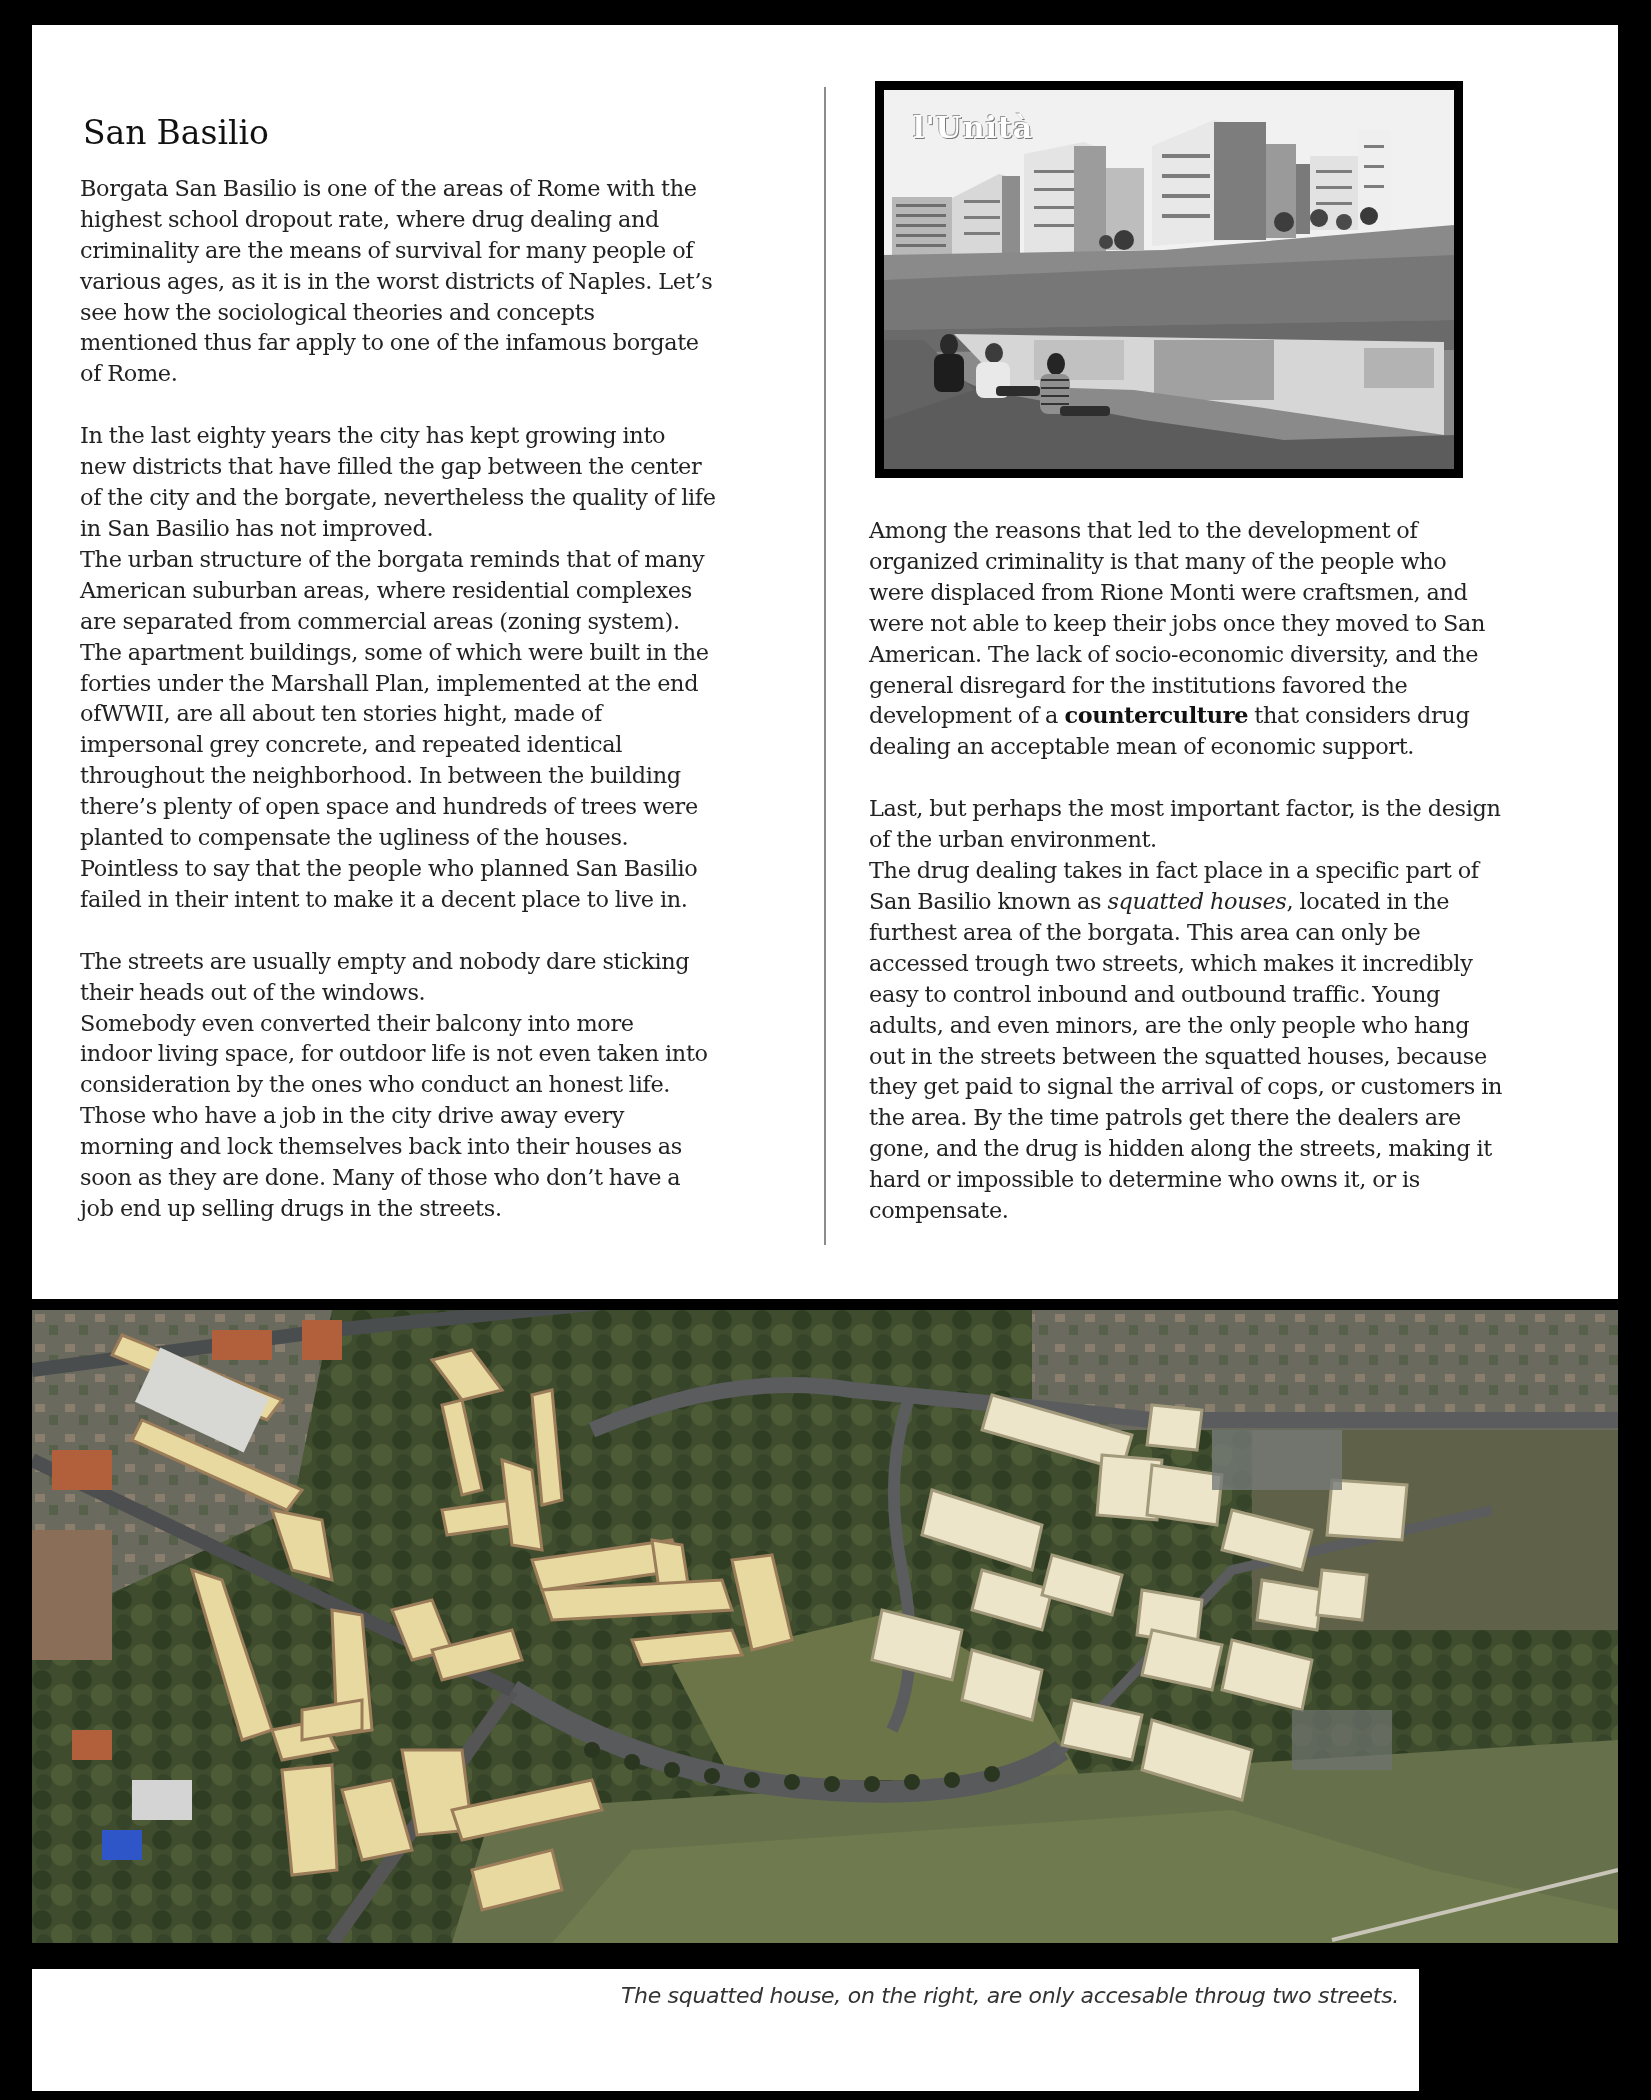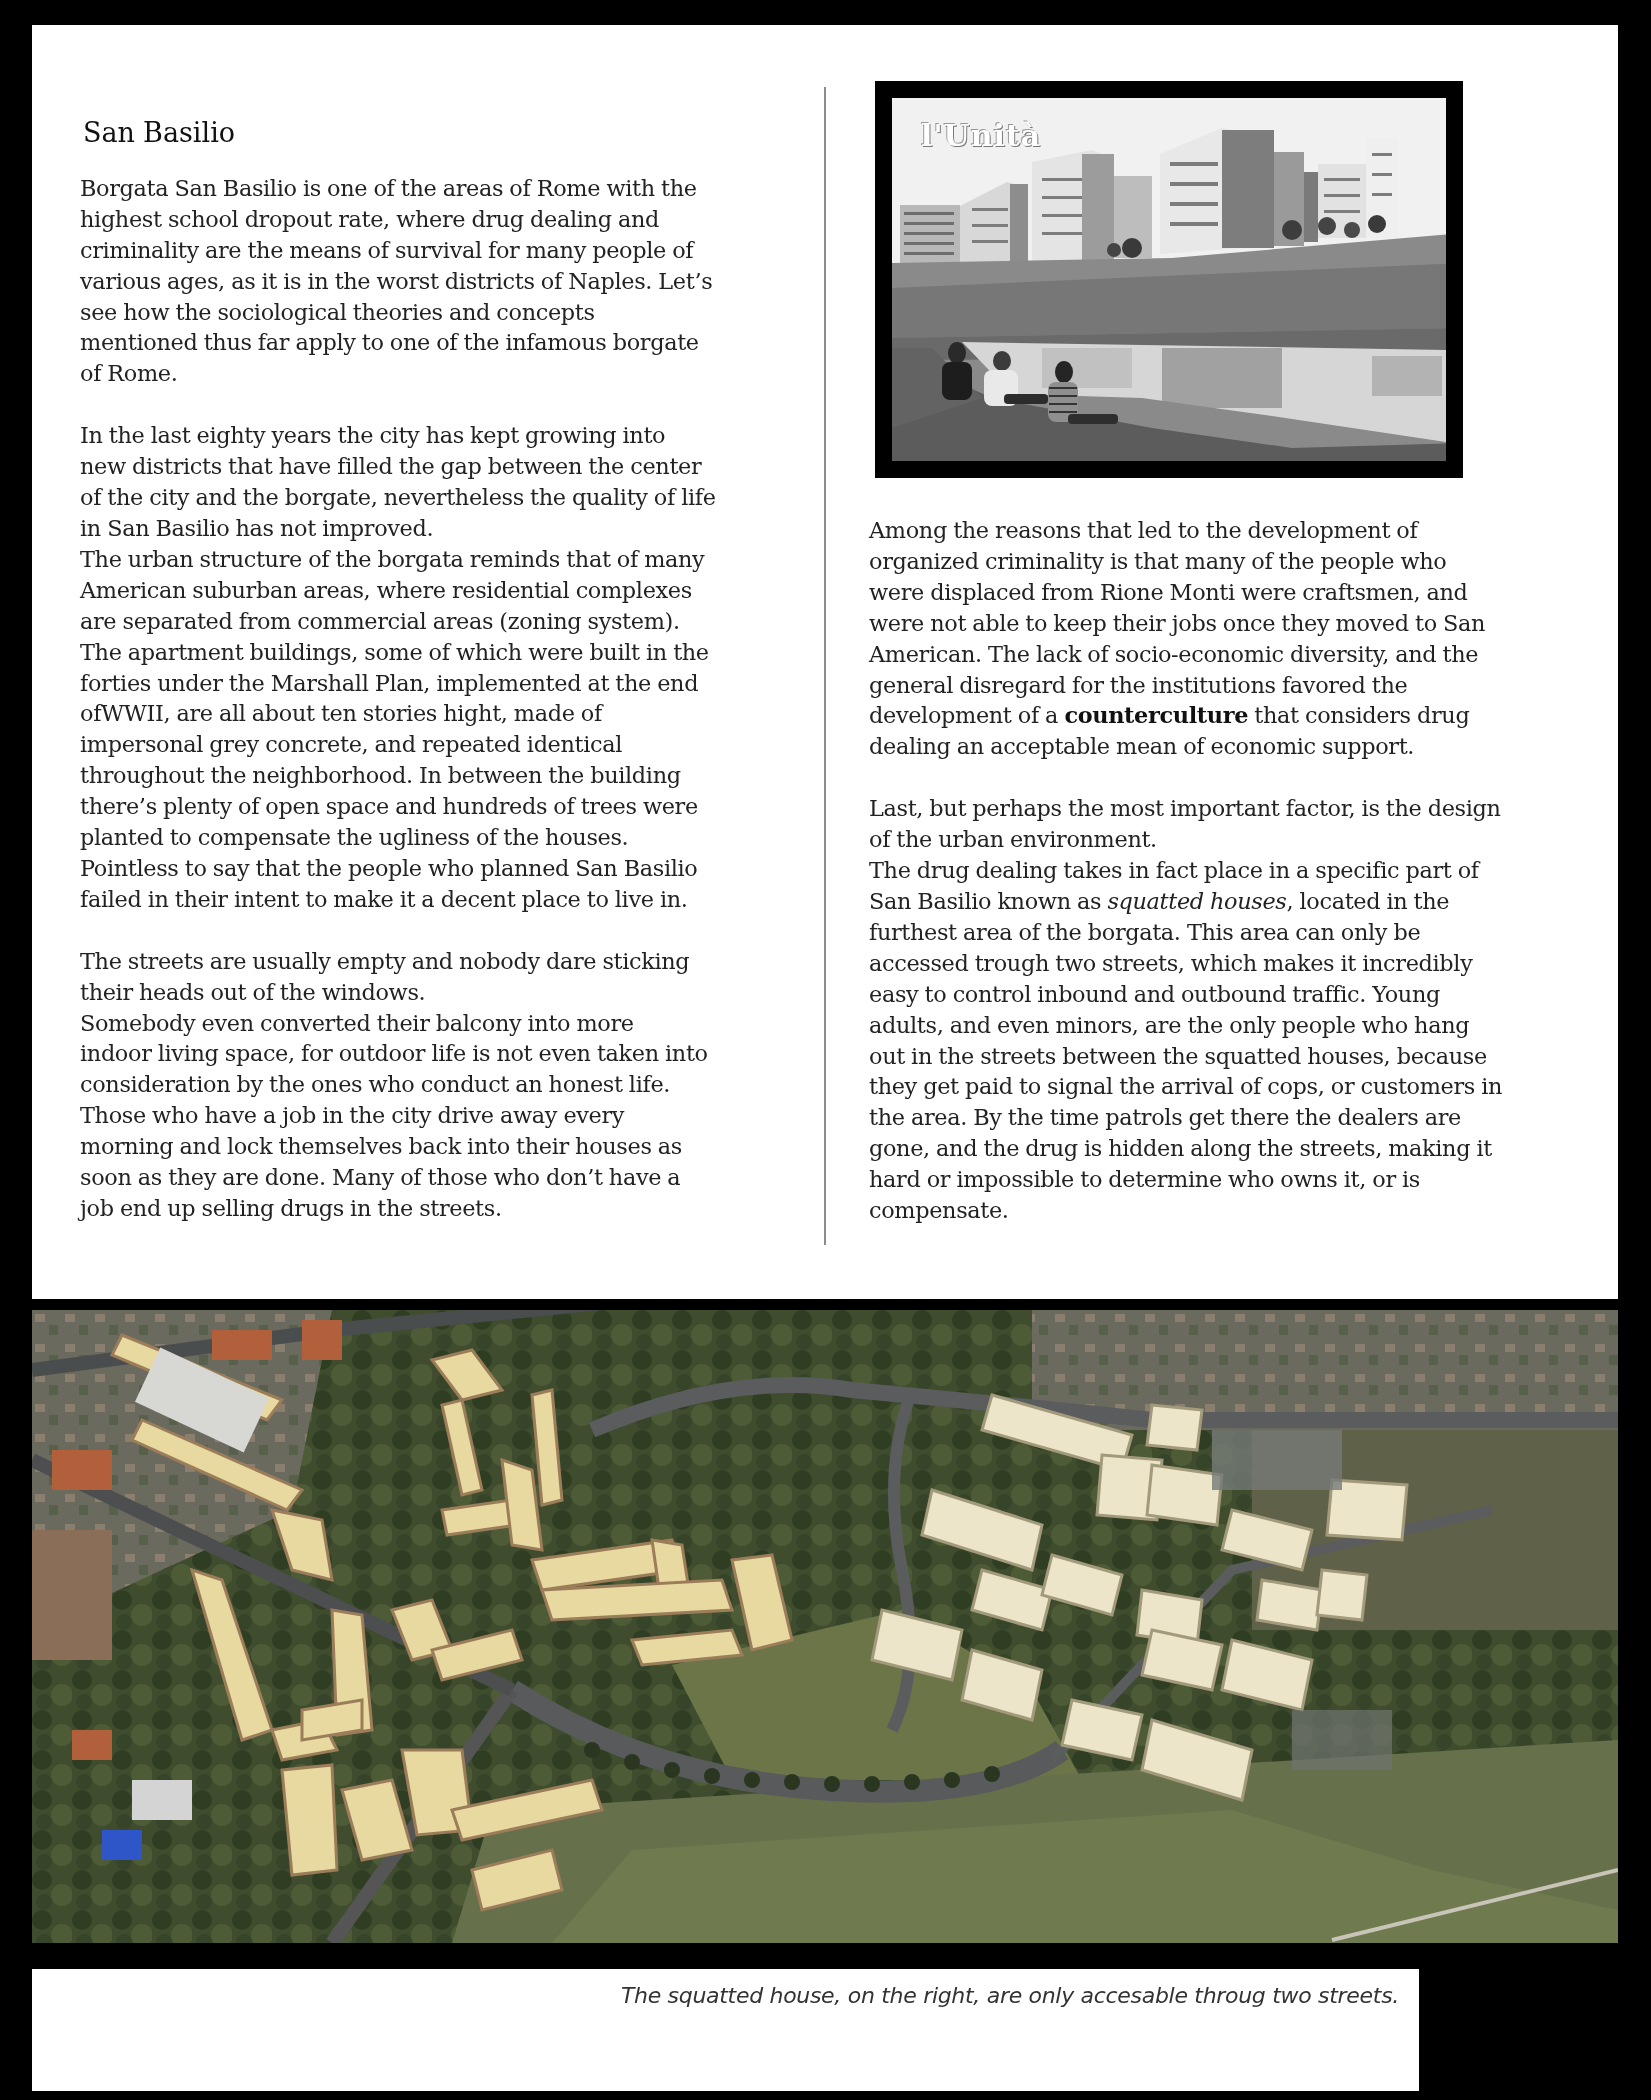--- a/index.html
+++ b/index.html
@@ -18,34 +18,34 @@
     margin-top: 16px;
   }
   .col {
     position: absolute; color: #222;
     font-size: 22.4px; line-height: 30.9px;
     font-weight: 300; letter-spacing: -0.35px; word-spacing: -0.5px;
   }
   .col-left { left: 80px; top: 118px; width: 720px; }
   .col-right { left: 869px; top: 515px; width: 720px; }
   .title {
-    font-size: 27px; font-weight: normal; color: #111;
+    font-size: 33px; font-weight: normal; color: #111;
     margin: 0 0 24px 3px; letter-spacing: 0;
   }
   .para { margin: 0 0 31px 0; }
   .para span.line { display: block; white-space: nowrap; }
   .bold { font-weight: bold; color: #111; }
   .ital { font-style: italic; }
   .divider {
     position: absolute; left: 824px; top: 87px; width: 2px; height: 1158px;
     background: #8c8c8c;
   }
   .photo-frame {
     position: absolute; left: 875px; top: 81px; width: 588px; height: 397px;
-    background: #000; box-sizing: border-box; padding: 17px;
+    background: #000; box-sizing: border-box; padding: 9px;
   }
   .photo {
     width: 100%; height: 100%; position: relative; overflow: hidden;
     background: linear-gradient(#f4f4f4 0%, #e6e6e6 30%, #9a9a9a 38%, #7a7a7a 55%, #6a6a6a 100%);
   }
   .watermark {
     position: absolute; left: 29px; top: 20px; font-size: 30px; font-weight: bold;
     color: #fff; text-shadow: 1px 1px 0 #777, -1px -1px 0 #999; letter-spacing: 1px;
   }
   .aerial {

